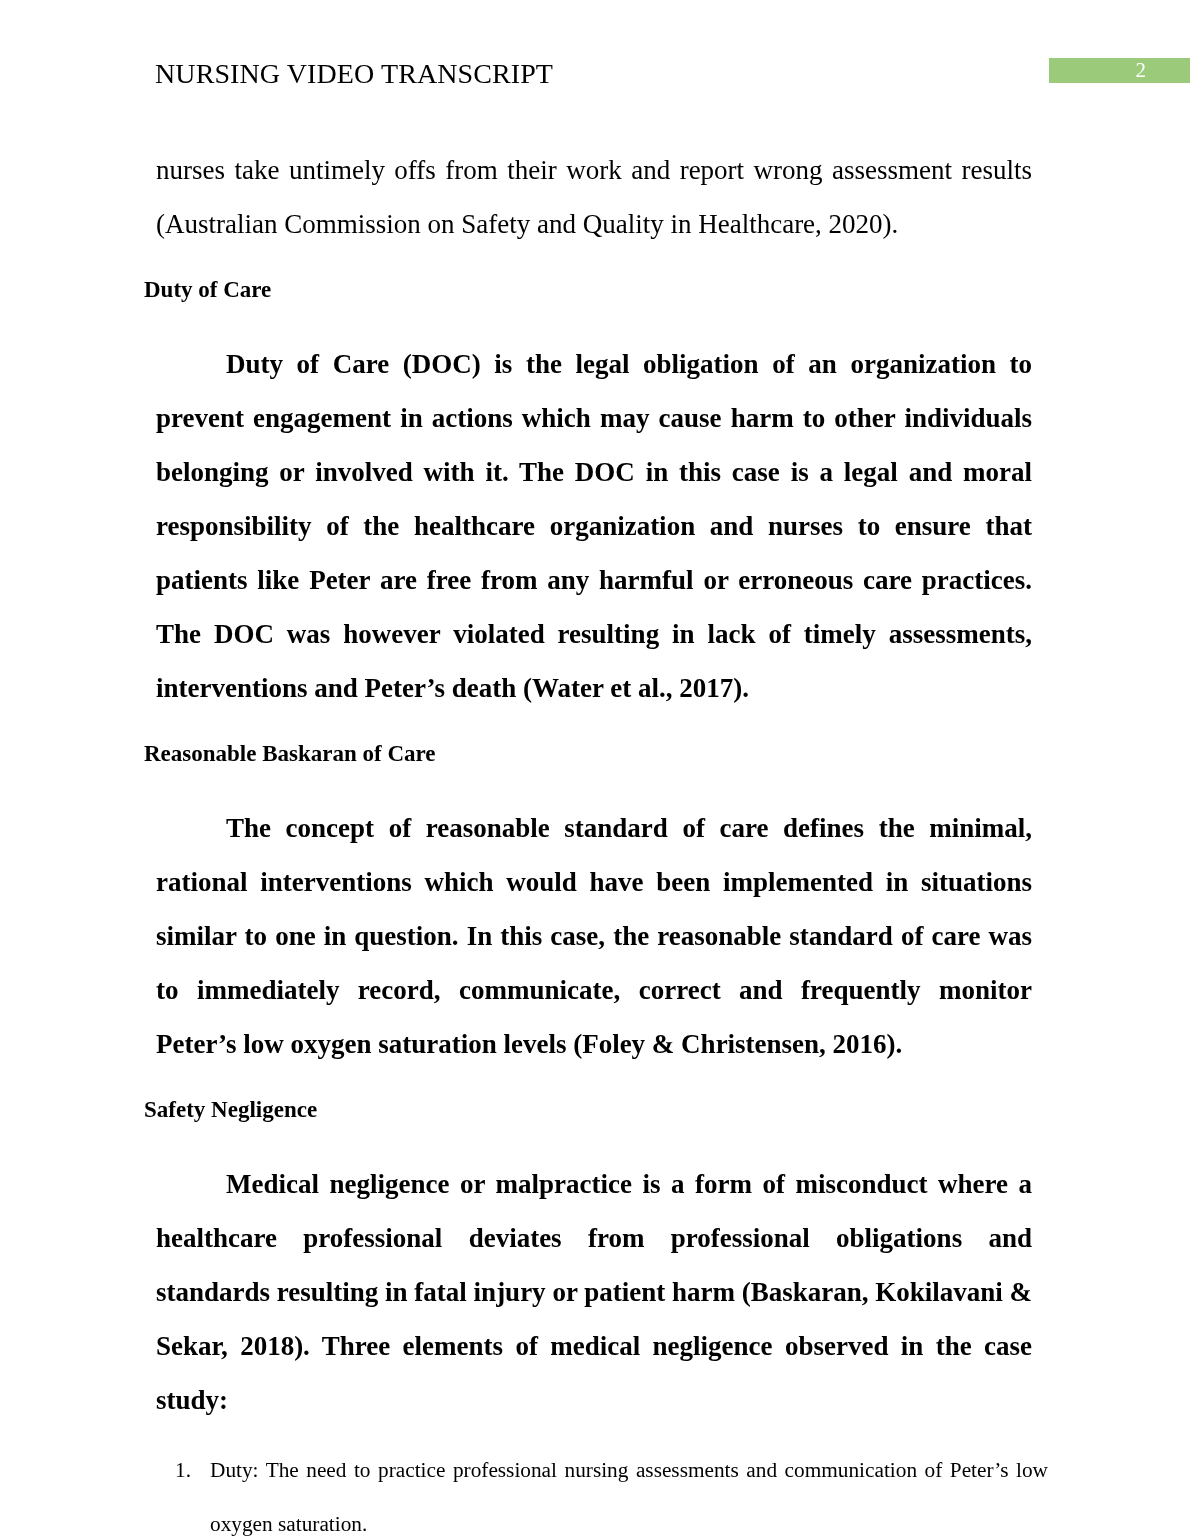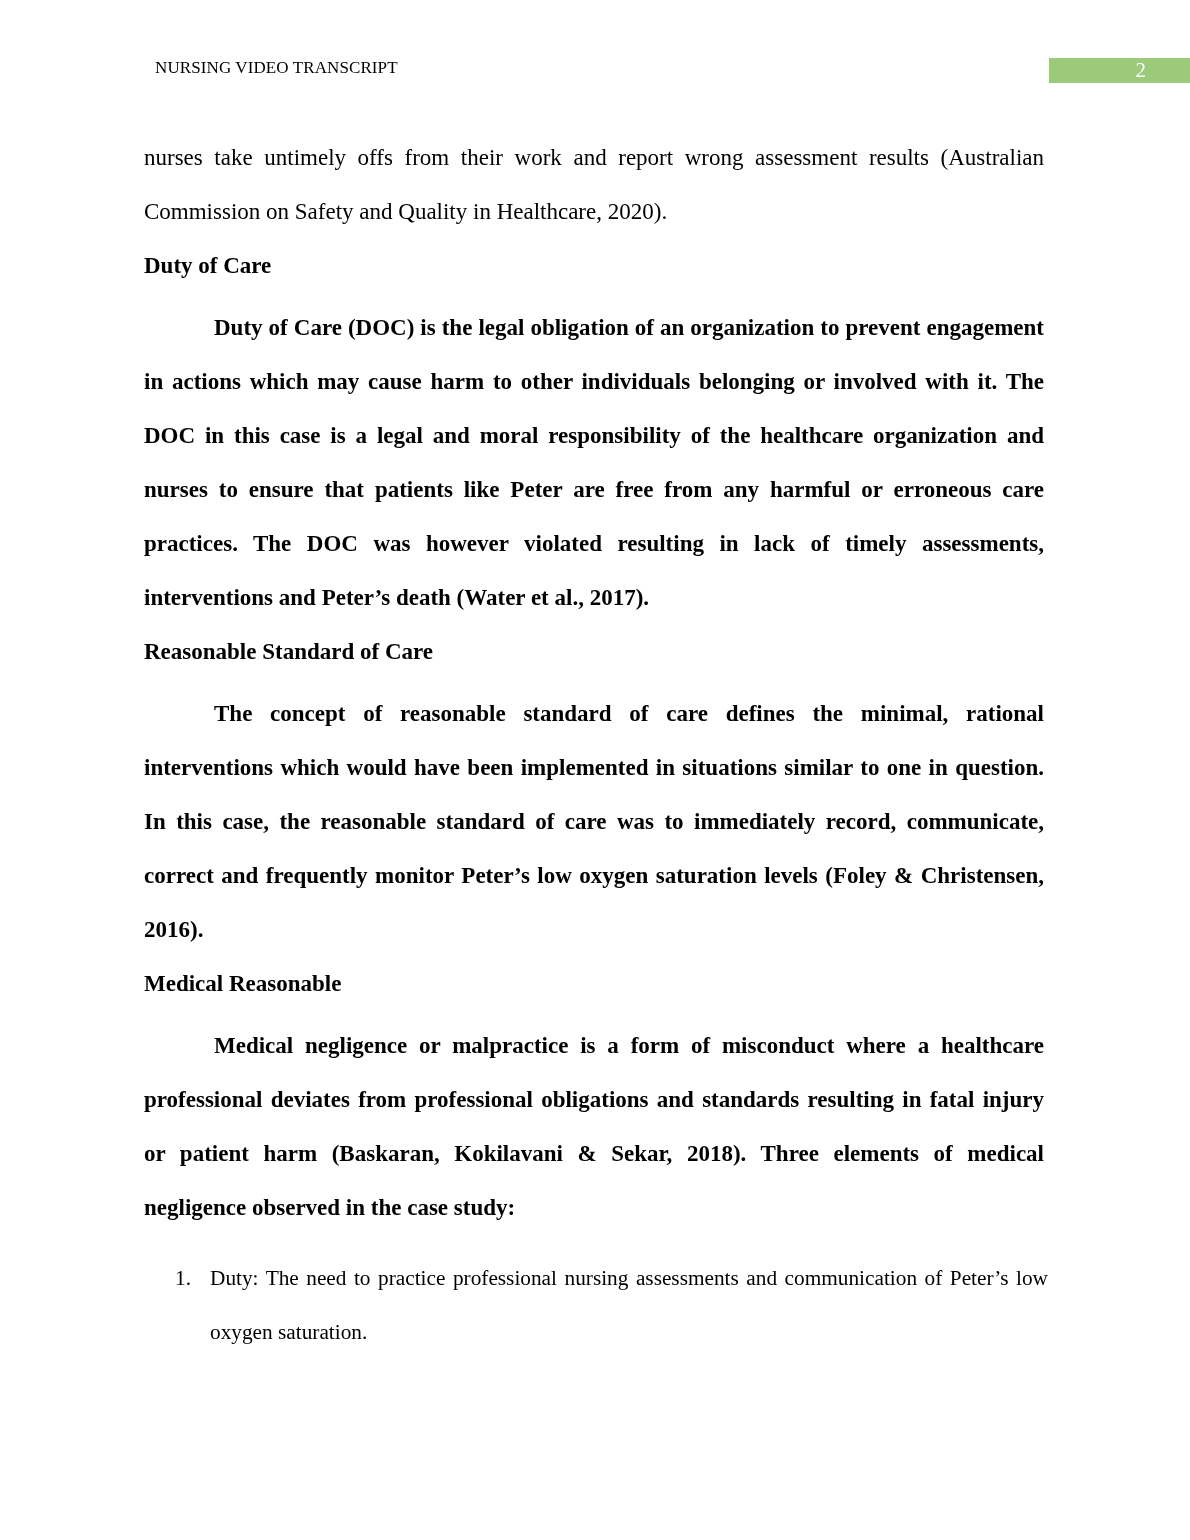--- a/index.html
+++ b/index.html
@@ -1,22 +1,22 @@
 <!DOCTYPE html>
 <html><head>
 <meta charset="utf-8">
 <style>
   html, body { margin: 0; padding: 0; background: #ffffff; }
   body { width: 1190px; height: 1540px; position: relative; overflow: hidden;
          font-family: "Liberation Serif", "DejaVu Serif", serif; color: #000; }
-  .header-title { position: absolute; left: 155px; top: 58px; font-size: 17px; letter-spacing: 0.1px; }
+  .header-title { position: absolute; left: 155px; top: 58px; font-size: 28px; letter-spacing: 0.1px; }
   .page-num-box { position: absolute; left: 1049px; top: 58px; width: 141px; height: 25px; background: #9bcb7a; }
   .page-num { position: absolute; right: 44px; top: 0px; font-size: 21px; color: #ffffff; line-height: 25px; }
   .content { position: absolute; left: 140px; top: 127px; width: 908px; }
-  p { margin: 4px; font-size: 23px; line-height: 54px; text-align: justify; }
+  p { margin: 16px; font-size: 27px; line-height: 54px; text-align: justify; }
   p.indent { text-indent: 70px; font-weight: bold; }
   h2 { margin: 4px; font-size: 23px; font-weight: bold; line-height: 30px; padding-top: 8px; padding-bottom: 16px; }
   .list { margin: 0; padding: 0; list-style: none; }
   .list-item { position: relative; padding-left: 70px; font-size: 21.3px; line-height: 54px; text-align: justify; margin-top: 16px; }
   .list-num { position: absolute; left: 35px; top: 0; }
   .bold { font-weight: normal; }
 </style>
 </head>
 <body>
 
@@ -29,26 +29,26 @@
 
 <div class="content">
   <p>nurses take untimely offs from their work and report wrong assessment results (Australian Commission on Safety and Quality in Healthcare, 2020).</p>
 
   <section>
     <h2>Duty of Care</h2>
     <p class="indent">Duty of Care (DOC) is the legal obligation of an organization to prevent engagement in actions which may cause harm to other individuals belonging or involved with it. The DOC in this case is a legal and moral responsibility of the healthcare organization and nurses to ensure that patients like Peter are free from any harmful or erroneous care practices. The DOC was however violated resulting in lack of timely assessments, interventions and Peter’s death (Water et al., 2017).</p>
   </section>
 
   <section>
-    <h2>Reasonable Standard of Care</h2>
+    <h2>Reasonable Baskaran of Care</h2>
     <p class="indent">The concept of reasonable standard of care defines the minimal, rational interventions which would have been implemented in situations similar to one in question. In this case, the reasonable standard of care was to immediately record, communicate, correct and frequently monitor Peter’s low oxygen saturation levels (Foley &amp; Christensen, 2016).</p>
   </section>
 
   <section>
-    <h2>Medical Reasonable</h2>
+    <h2>Safety Negligence</h2>
     <p class="indent">Medical negligence or malpractice is a form of misconduct where a healthcare professional deviates from professional obligations and standards resulting in fatal injury or patient harm (Baskaran, Kokilavani &amp; Sekar, 2018). Three elements of medical negligence observed in the case study:</p>
   </section>
 
   <ol class="list">
     <li class="list-item">
       <span class="list-num">1.</span><span class="bold">Duty:</span><span> The need to practice professional nursing assessments and communication of Peter’s low oxygen saturation.</span>
     </li>
   </ol>
 </div>
 

